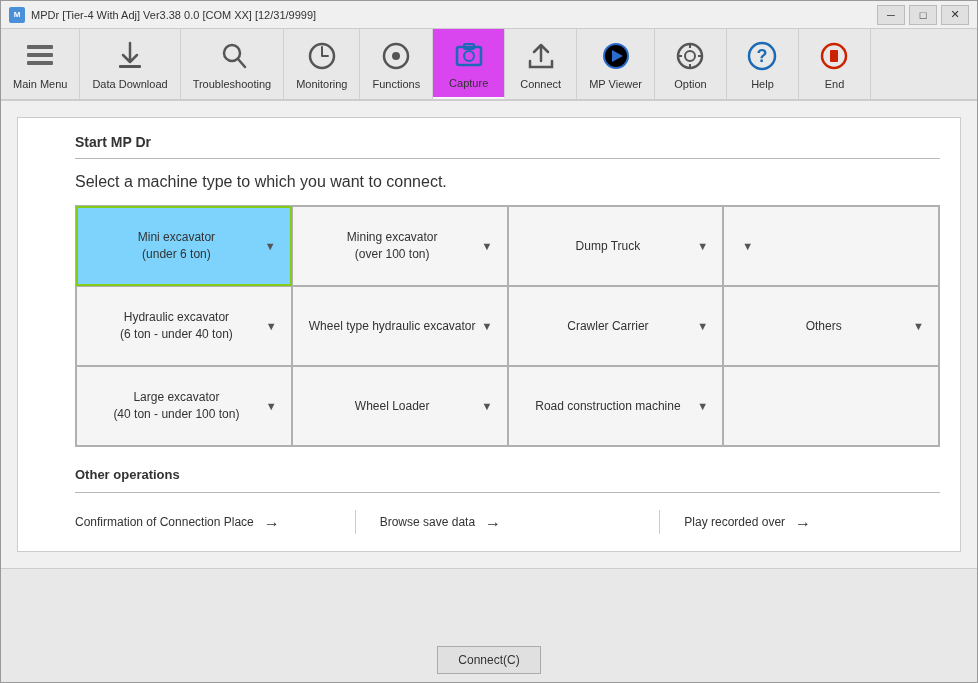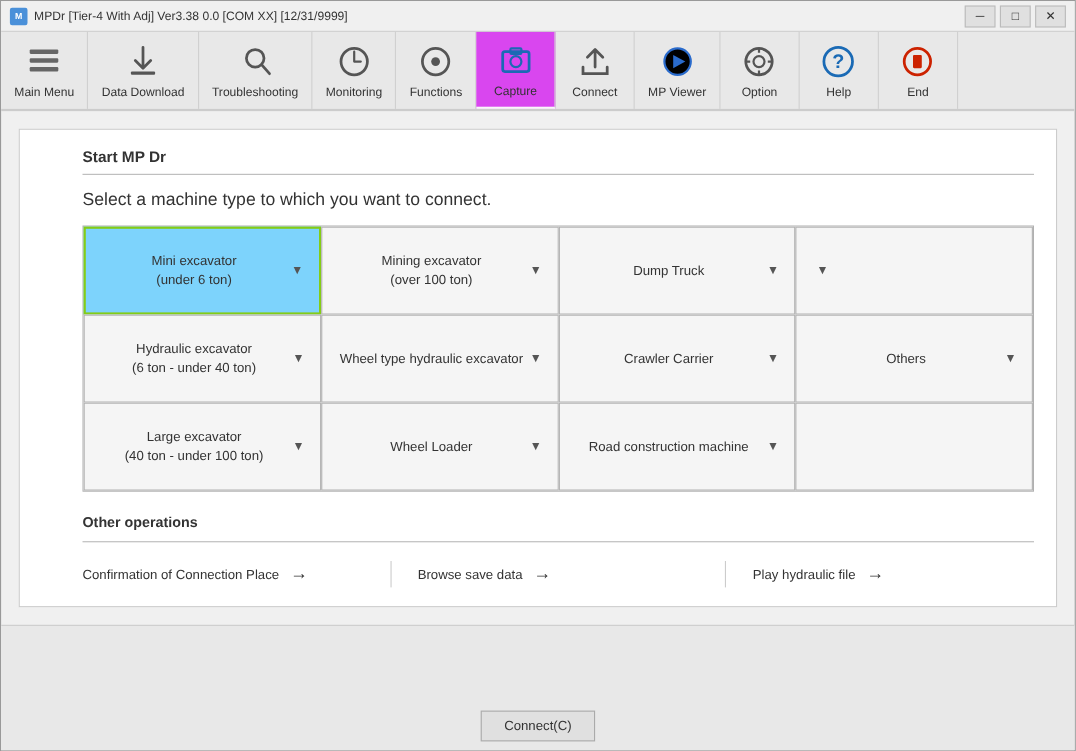--- a/index.html
+++ b/index.html
@@ -427,21 +427,21 @@
               <span class="other-op-text">Confirmation of Connection Place</span>
               <span class="other-op-arrow">→</span>
             </div>
             <div class="other-ops-sep"></div>
             <div class="other-op-item">
               <span class="other-op-text">Browse save data</span>
               <span class="other-op-arrow">→</span>
             </div>
             <div class="other-ops-sep"></div>
             <div class="other-op-item">
-              <span class="other-op-text">Play hydraulic file</span>
+              <span class="other-op-text">Play recorded over</span>
               <span class="other-op-arrow">→</span>
             </div>
           </div>
       </div>
     </div>
   </div>
 
   <div class="bottom-area">
     <button class="connect-btn">Connect(C)</button>
   </div>

